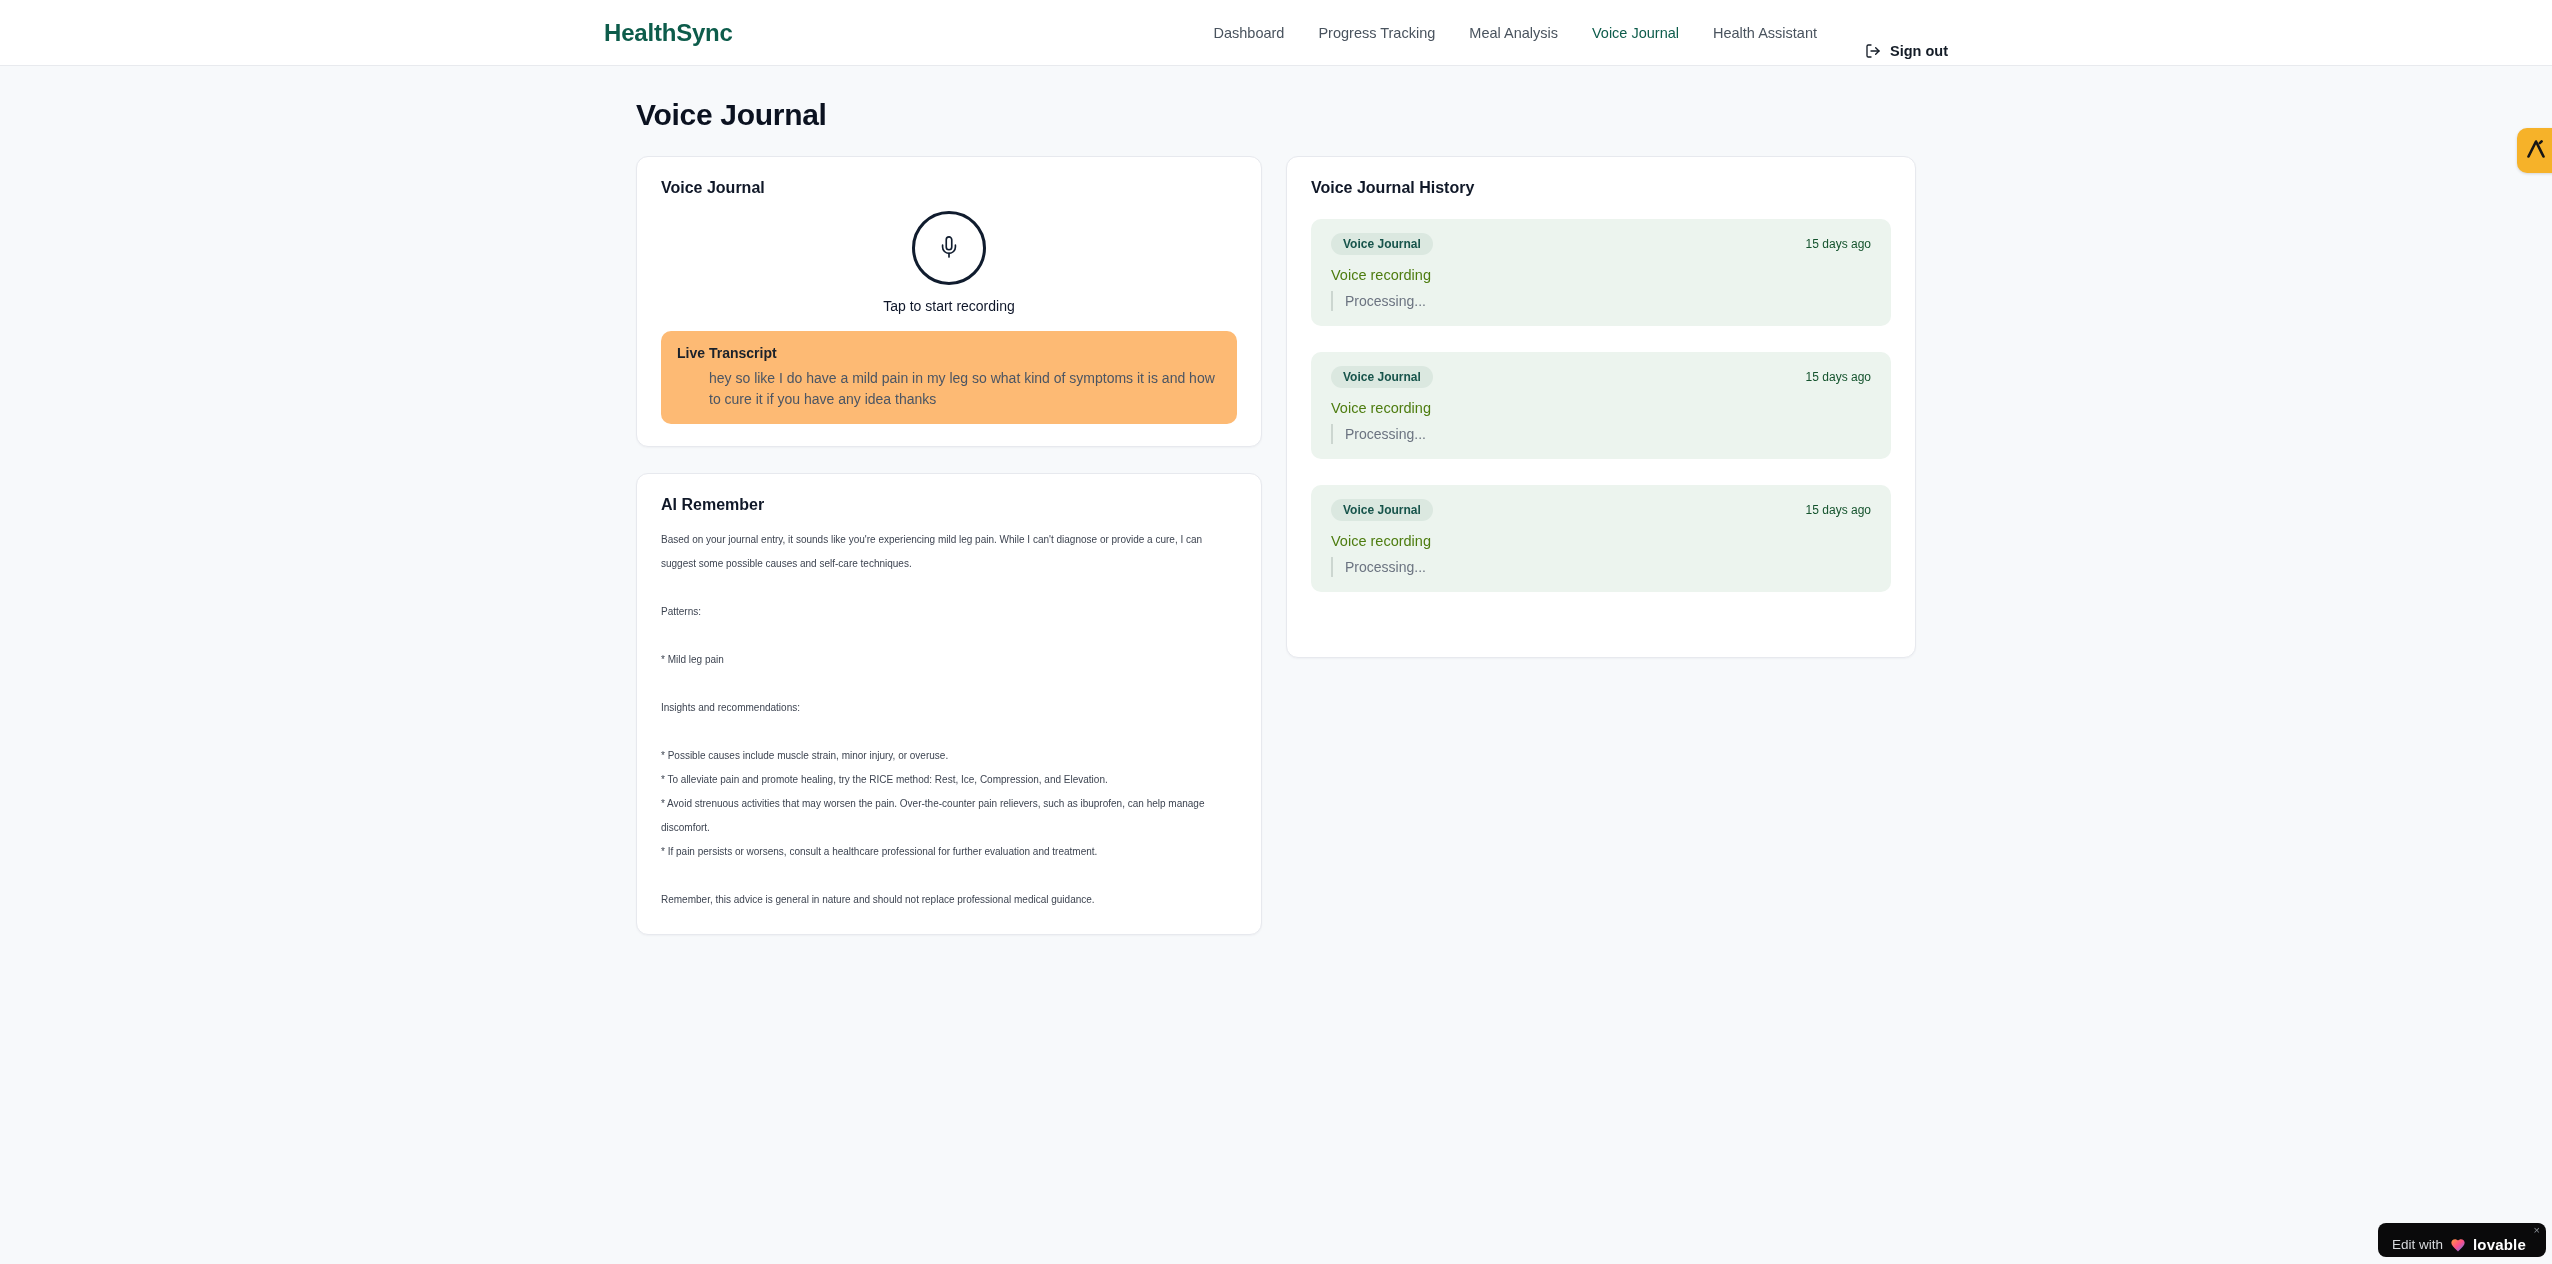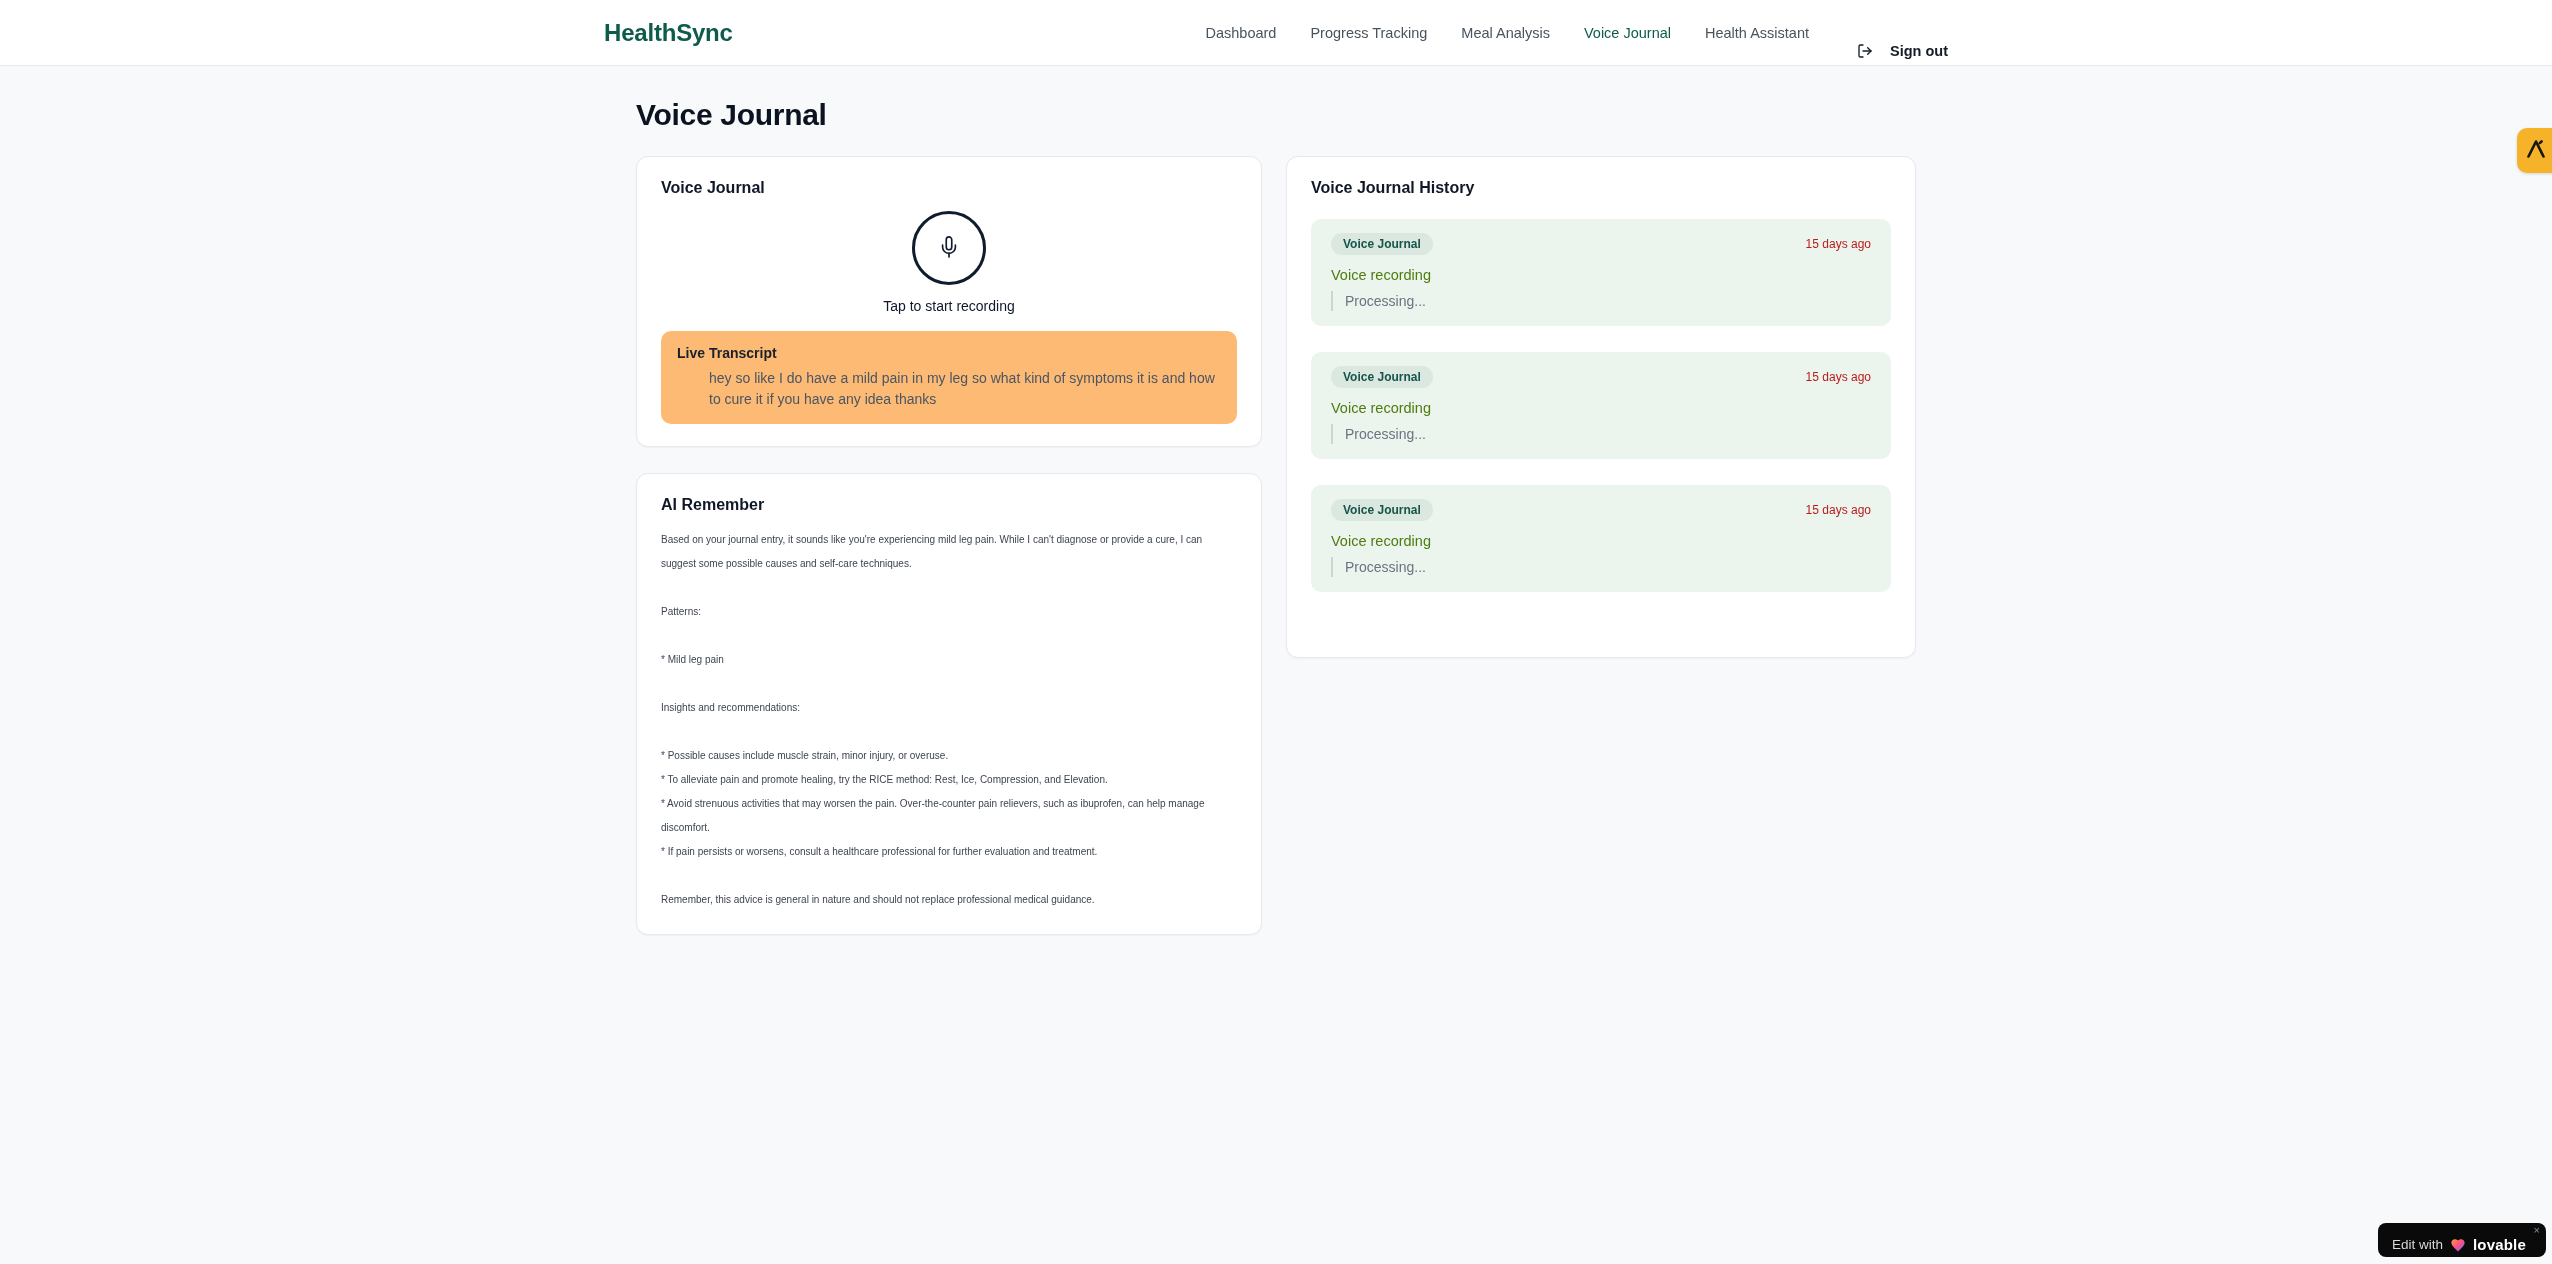--- a/index.html
+++ b/index.html
@@ -34,21 +34,21 @@
   }
   .nav { display: flex; align-items: center; gap: 34px; }
   .nav-link {
     font-size: 14.5px;
     color: #49535e;
     text-decoration: none;
     font-weight: 500;
   }
   .nav-link.active { color: #0d5c4b; }
   .signout {
-    display: flex; align-items: center; gap: 17px;
+    display: flex; align-items: center; gap: 9px;
     margin-left: 14px;
     font-size: 14.5px; font-weight: 600; color: #141c27;
     text-decoration: none;
     margin-top: 36px;
   }
   .signout-icon { display: flex; align-items: center; }
   
   .container { width: 1280px; margin: 0 auto; padding-top: 32px; }
   .page-title { font-size: 30px; font-weight: 700; color: #0b1220; letter-spacing: -0.3px; }
   .grid {
@@ -106,21 +106,21 @@
   .badge {
     display: inline-block;
     background: #dbe8e0;
     color: #17544b;
     font-size: 12px;
     font-weight: 600;
     padding: 4px 12px;
     border-radius: 999px;
     line-height: 14px;
   }
-  .time { font-size: 12px; color: #b91c1c; }
+  .time { font-size: 12px; color: #14532d; }
   .item-title { margin-top: 12px; font-size: 14.5px; color: #4d7c0f; }
   .item-status {
     margin-top: 8px;
     border-left: 2px solid #ccd6d0;
     padding-left: 12px;
     font-size: 14px;
     color: #6b7380;
     line-height: 20px;
   }
   

